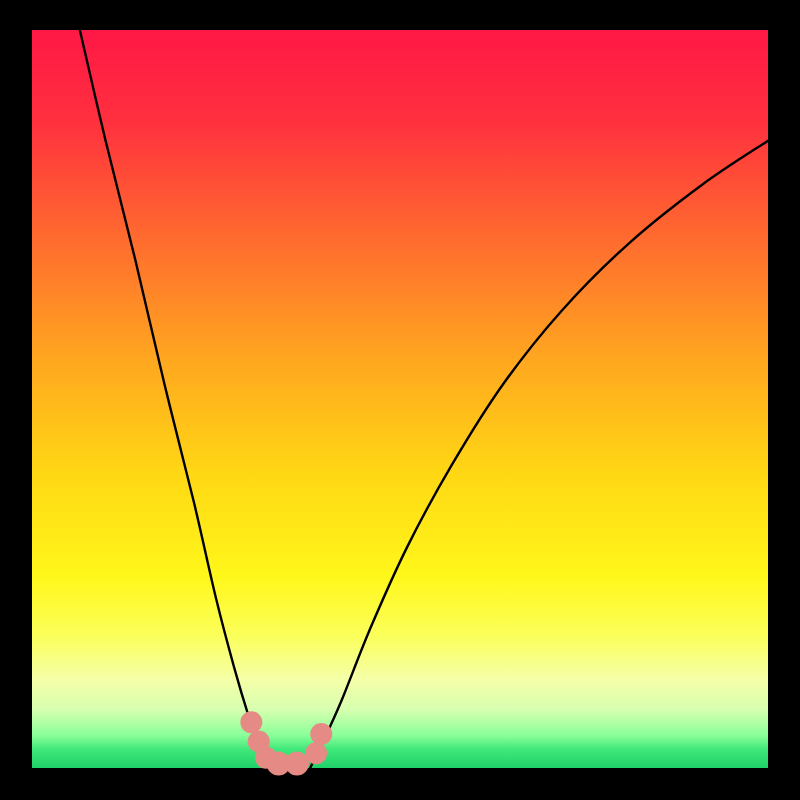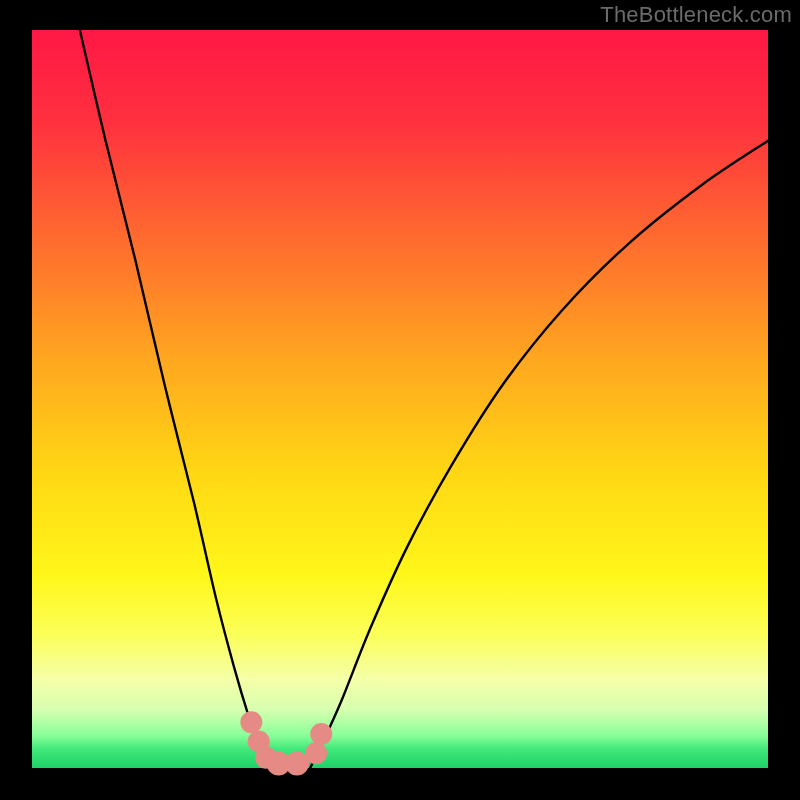--- a/index.html
+++ b/index.html
@@ -28,21 +28,20 @@
     z-index: 10;
   }
   svg {
     display: block;
   }
 </style>
 </head>
 <body>
 
 <div class="frame">
-  <div class="watermark">TheBottleneck.com</div>
   <svg id="chart-svg" width="800" height="800" viewBox="0 0 800 800">
     <defs>
       <linearGradient id="bg-grad" x1="0" y1="0" x2="0" y2="1">
           <stop offset="0.00%" stop-color="#ff1846"></stop>
           <stop offset="12.00%" stop-color="#ff2f3f"></stop>
           <stop offset="28.00%" stop-color="#ff6a2f"></stop>
           <stop offset="45.00%" stop-color="#ffa81f"></stop>
           <stop offset="60.00%" stop-color="#ffd714"></stop>
           <stop offset="74.00%" stop-color="#fff71a"></stop>
           <stop offset="82.00%" stop-color="#fbff5a"></stop>

